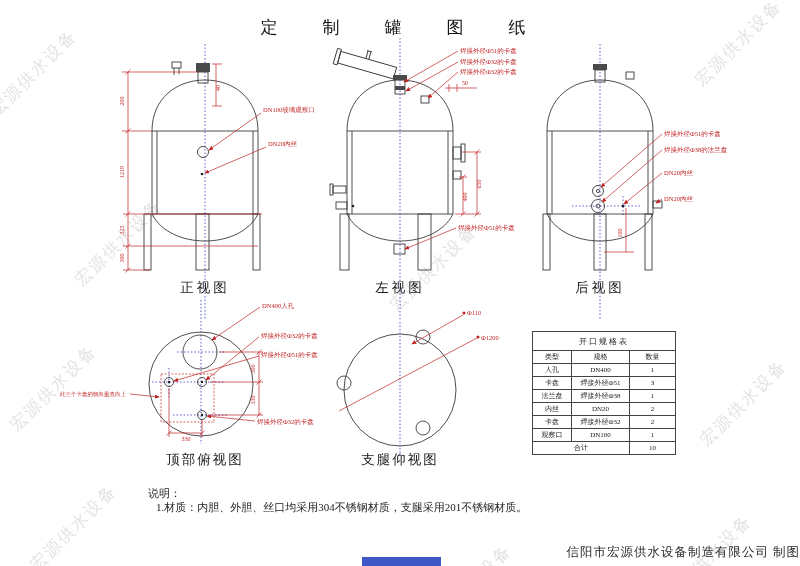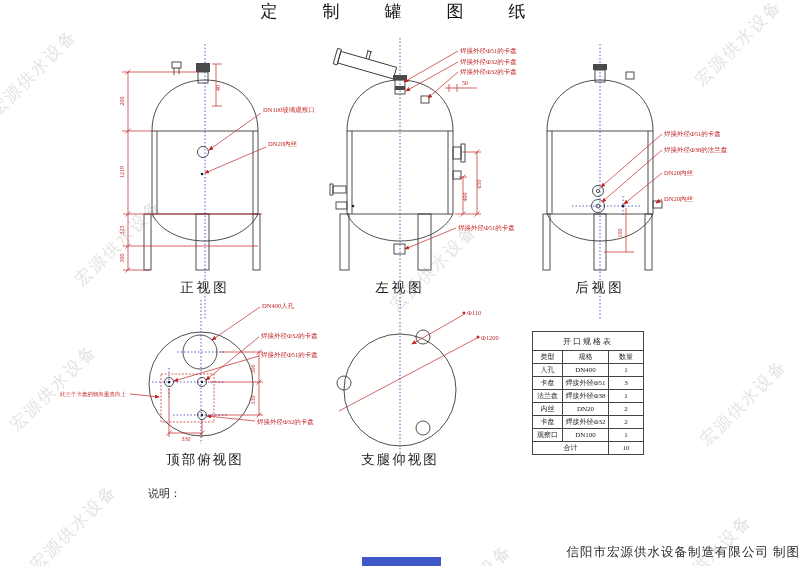--- a/index.html
+++ b/index.html
@@ -1,24 +1,24 @@
 <!DOCTYPE html>
 <html><head>
 <meta charset="utf-8">
 <style>
   html,body{margin:0;padding:0;background:#fff;}
   .page{position:relative;width:800px;height:566px;background:#ffffff;overflow:hidden;
         font-family:"Liberation Serif", serif;}
   .wm{position:absolute;color:#e5e2e2;font-size:17px;letter-spacing:2px;white-space:nowrap;
       transform:rotate(-45deg);transform-origin:left top;user-select:none;}
-  .title{position:absolute;left:0;top:0;width:800px;text-align:center;
+  .title{position:absolute;left:0;top:16px;width:800px;text-align:center;
          font-size:17px;letter-spacing:14px;color:#141414;}
   svg.draw{position:absolute;left:0;top:0;}
   .spec-table{position:absolute;left:532px;top:331px;}
-  .spec-table table{border-collapse:collapse;width:112px;font-size:7px;color:#222;}
+  .spec-table table{border-collapse:collapse;width:144px;font-size:7px;color:#222;}
   .spec-table td{border:0.8px solid #444;text-align:center;height:12px;padding:0;}
   .spec-table td.t-title{height:18px;font-size:8px;letter-spacing:2px;}
   .spec-table col.c1{width:34px}.spec-table col.c2{width:50px}.spec-table col.c3{width:40px}
   .notes{position:absolute;left:148px;top:487px;font-size:11px;line-height:13.5px;color:#1d1d1d;}
   .notes .note-line{padding-left:8px;}
   .company{position:absolute;left:0;top:544px;width:800px;text-align:right;
            font-size:12.5px;color:#2a2a2a;letter-spacing:1px;}
   .blue-bar{position:absolute;left:362px;top:557px;width:79px;height:9px;background:#3f57c7;}
 </style>
 </head>
@@ -322,19 +322,20 @@
       <tr>
         <td colspan="2">合计</td>
         <td>10</td>
       </tr>
     </tbody>
       </table>
   </div>
 
   <div class="notes">
     <div>说明：</div>
+    <div class="note-line">1.材质：内胆、外胆、丝口均采用304不锈钢材质，支腿采用201不锈钢材质。</div>
   </div>
 
   <div class="company">信阳市宏源供水设备制造有限公司  制图</div>
 
   <div class="blue-bar"></div>
 
 </div>
 
 </body></html>

